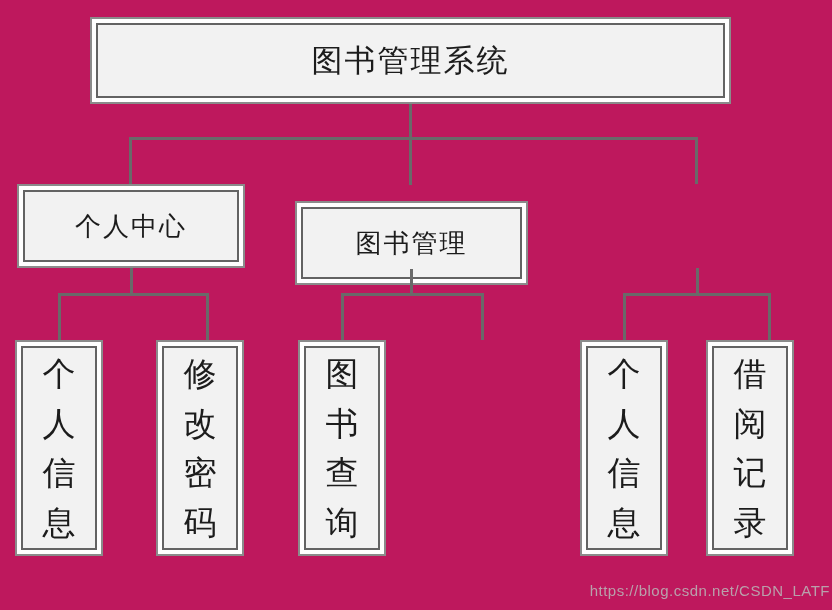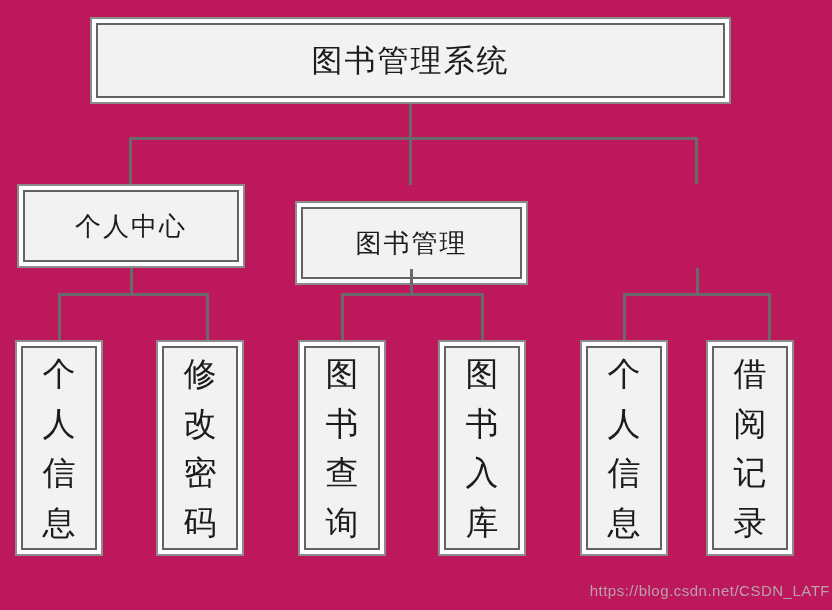--- a/index.html
+++ b/index.html
@@ -140,25 +140,20 @@
   <div class="node leaf l1">
     <div class="node-inner">
       <span class="leaf-label">修改密码</span>
     </div>
   </div>
   <div class="node leaf l2">
     <div class="node-inner">
       <span class="leaf-label">图书查询</span>
     </div>
   </div>
-  <div class="node leaf l3">
-    <div class="node-inner">
-      <span class="leaf-label">图书入库</span>
-    </div>
-  </div>
   <div class="node leaf l4">
     <div class="node-inner">
       <span class="leaf-label">个人信息</span>
     </div>
   </div>
   <div class="node leaf l5">
     <div class="node-inner">
       <span class="leaf-label">借阅记录</span>
     </div>
   </div>

